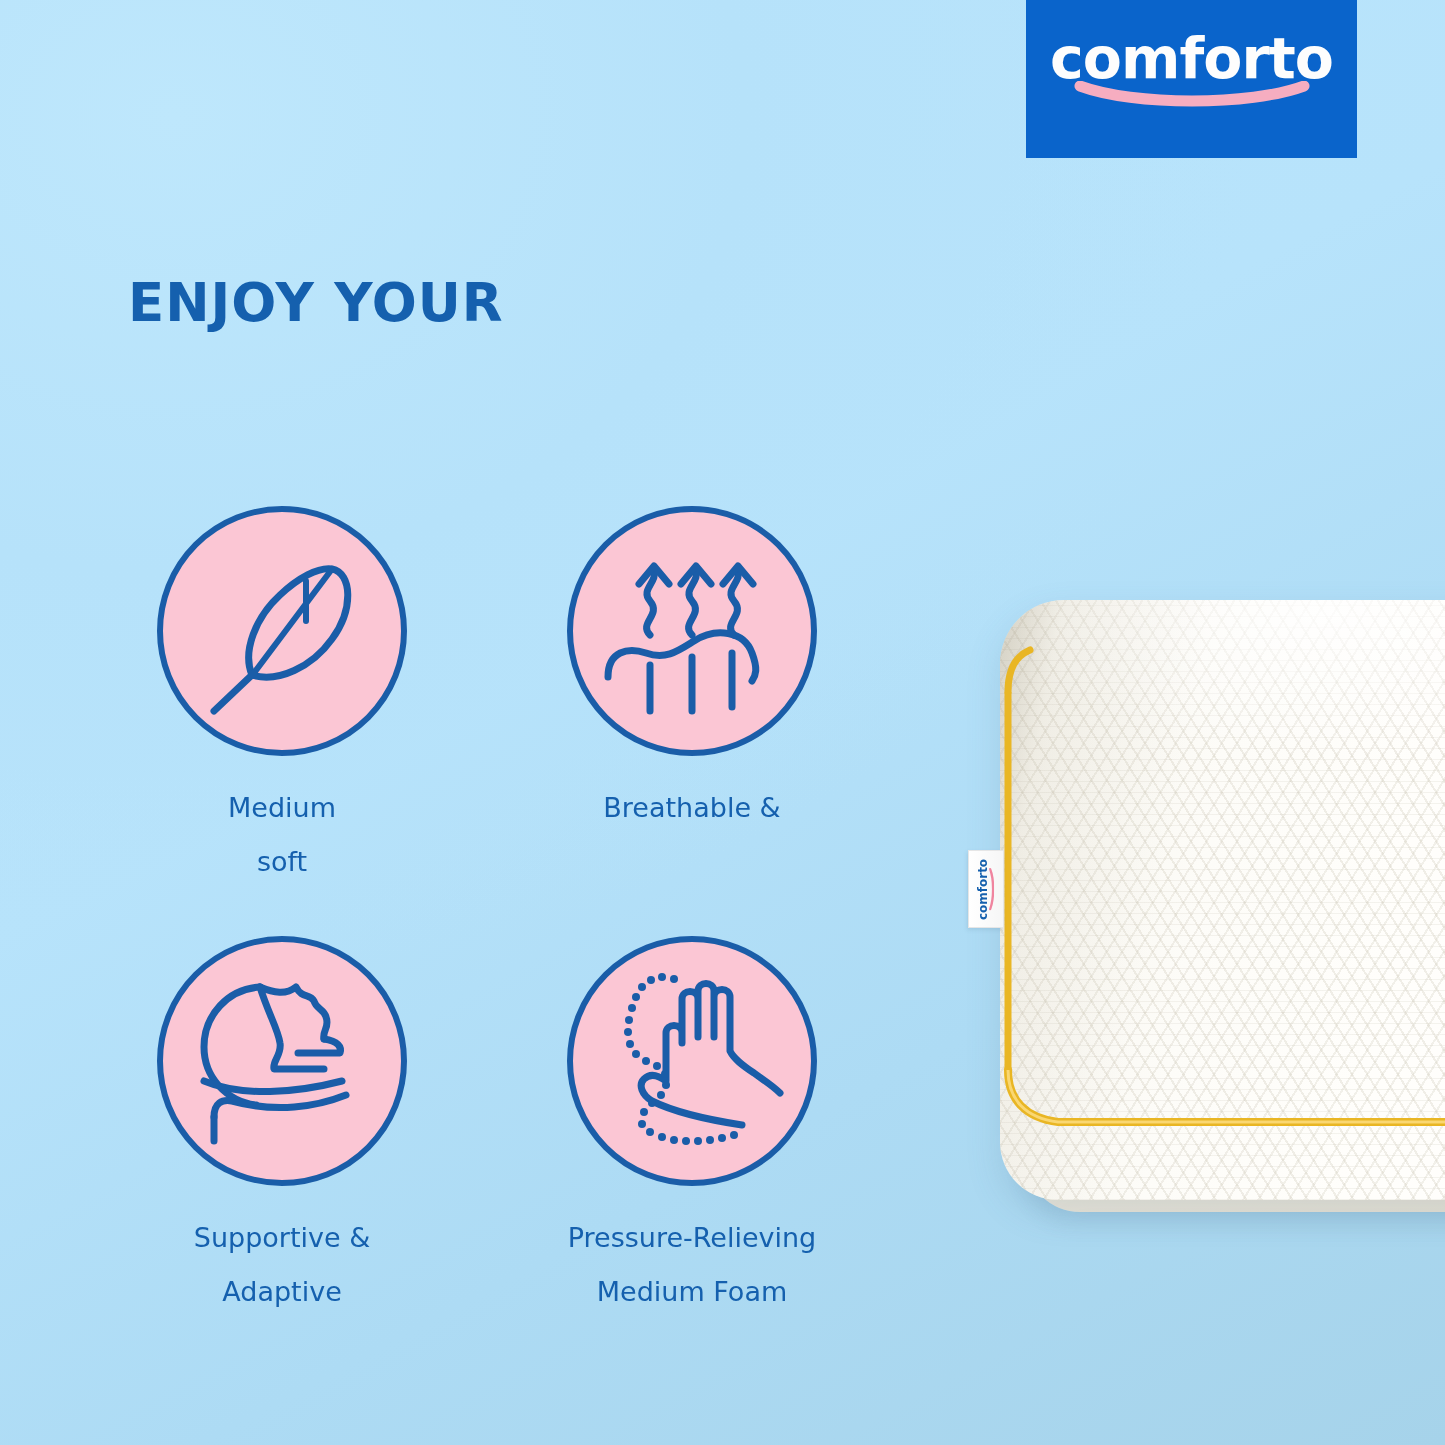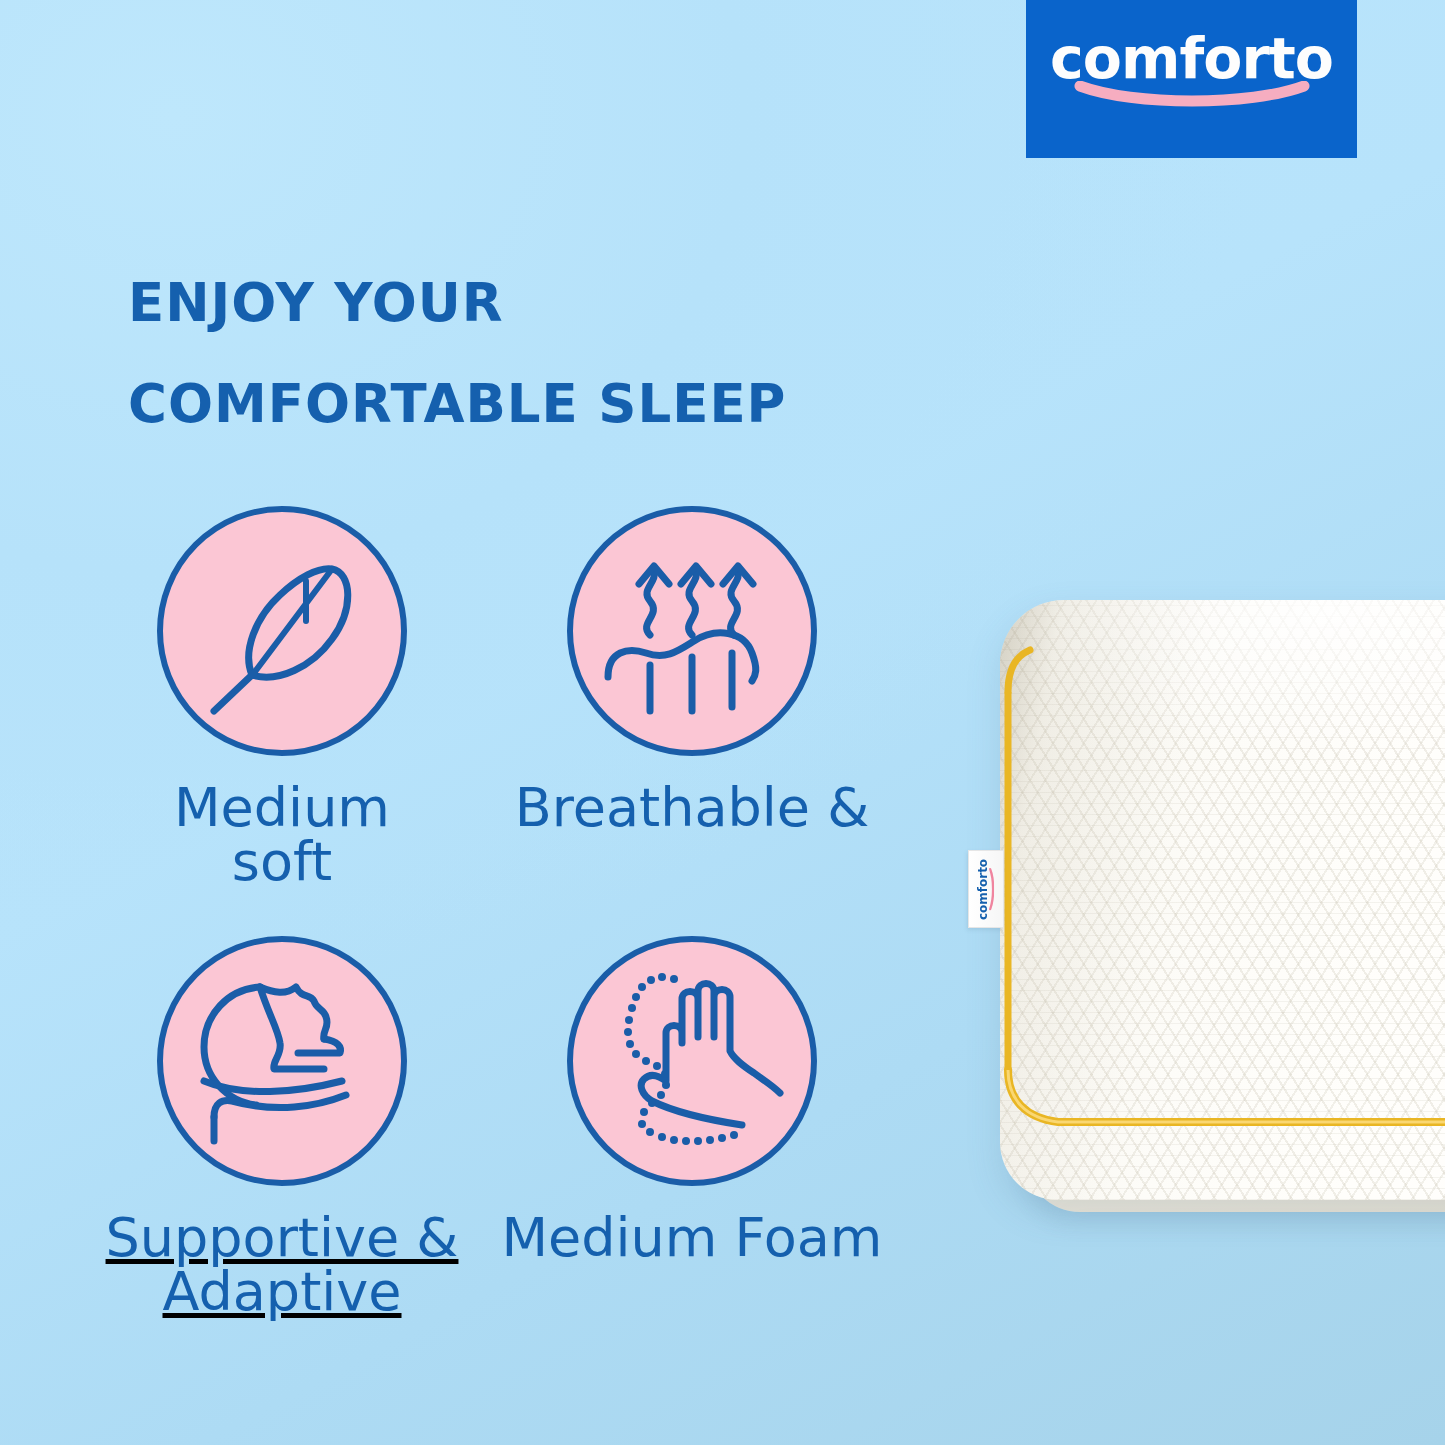--- a/index.html
+++ b/index.html
@@ -93,21 +93,21 @@
   }
   .circle-holder svg {
     display: block;
     width: 252px;
     height: 252px;
     overflow: visible;
   }
   .feat-label {
     margin-top: 24px;
     font-family: "DejaVu Sans", sans-serif;
-    font-size: 54px;
+    font-size: 27px;
     line-height: 54px;
     color: #1560ae;
     letter-spacing: 0px;
   }
 
   
   #pillow {
     position: absolute;
     left: 1000px;
     top: 600px;
@@ -218,21 +218,20 @@
     <div id="logo-wrap">
       <div id="logo-word">comforto</div>
       <svg id="logo-smile" viewBox="0 0 236 26">
         <path d="M6 5 C60 25, 176 25, 230 5" fill="none" stroke="#f6adc0" stroke-width="11" stroke-linecap="round"></path>
       </svg>
     </div>
   </div>
 
   <div id="heading">
     <div class="hl">ENJOY YOUR</div>
-    <div class="hl">COMFORTABLE SLEEP</div>
   </div>
 
   <div id="features">
 
     <div class="feat-row" style="top:0px;">
 
       <div class="feat" style="left:72px;top:0px;">
         <div class="circle-holder">
           <svg viewBox="0 0 252 252">
             <circle cx="126" cy="126" r="122" fill="#fbc6d4" stroke="#1a5da8" stroke-width="6"></circle>
@@ -267,21 +266,21 @@
           </svg>
         </div>
         <div class="feat-label">
           <div>Breathable &amp;</div>
         </div>
       </div>
     </div>
 
     <div class="feat-row" style="top:430px;">
 
-      <div class="feat" style="left:72px;top:0px;text-decoration:underline;">
+      <div class="feat" style="left:72px;top:0px;">
         <div class="circle-holder">
           <svg viewBox="0 0 252 252">
             <circle cx="126" cy="126" r="122" fill="#fbc6d4" stroke="#1a5da8" stroke-width="6"></circle>
             <g fill="none" stroke="#1a5da8" stroke-width="7" stroke-linecap="round" stroke-linejoin="round">
               <path d="M104 52 C72 54, 48 80, 48 112 C48 142, 70 166, 100 170"></path>
               <path d="M104 52 C118 58, 130 60, 140 52 C146 64, 154 58, 158 66 C160 74, 168 74, 170 82 C174 92, 166 96, 168 104"></path>
               <path d="M168 104 C182 106, 186 112, 184 118 L142 118"></path>
               <path d="M104 52 C112 78, 122 94, 124 108 C126 120, 116 126, 118 134 L168 134"></path>
               <path d="M48 146 C86 162, 140 158, 186 146"></path>
               <path d="M58 182 C58 168, 66 164, 76 166 C120 178, 160 172, 190 160"></path>
@@ -332,20 +331,21 @@
               <circle cx="108" cy="205" r="4"></circle>
                 <circle cx="120" cy="206" r="4"></circle>
               <circle cx="132" cy="206" r="4"></circle>
                 <circle cx="144" cy="205" r="4"></circle>
               <circle cx="156" cy="203" r="4"></circle>
                 <circle cx="168" cy="200" r="4"></circle>
             </g>
           </svg>
         </div>
         <div class="feat-label">
+          <div>Pressure-Relieving</div>
           <div>Medium Foam</div>
         </div>
       </div>
     </div>
   </div>
 
   <div id="pillow">
     <div id="pillow-gusset"></div>
     <div id="pillow-body">
       <div id="pillow-tex"></div>

